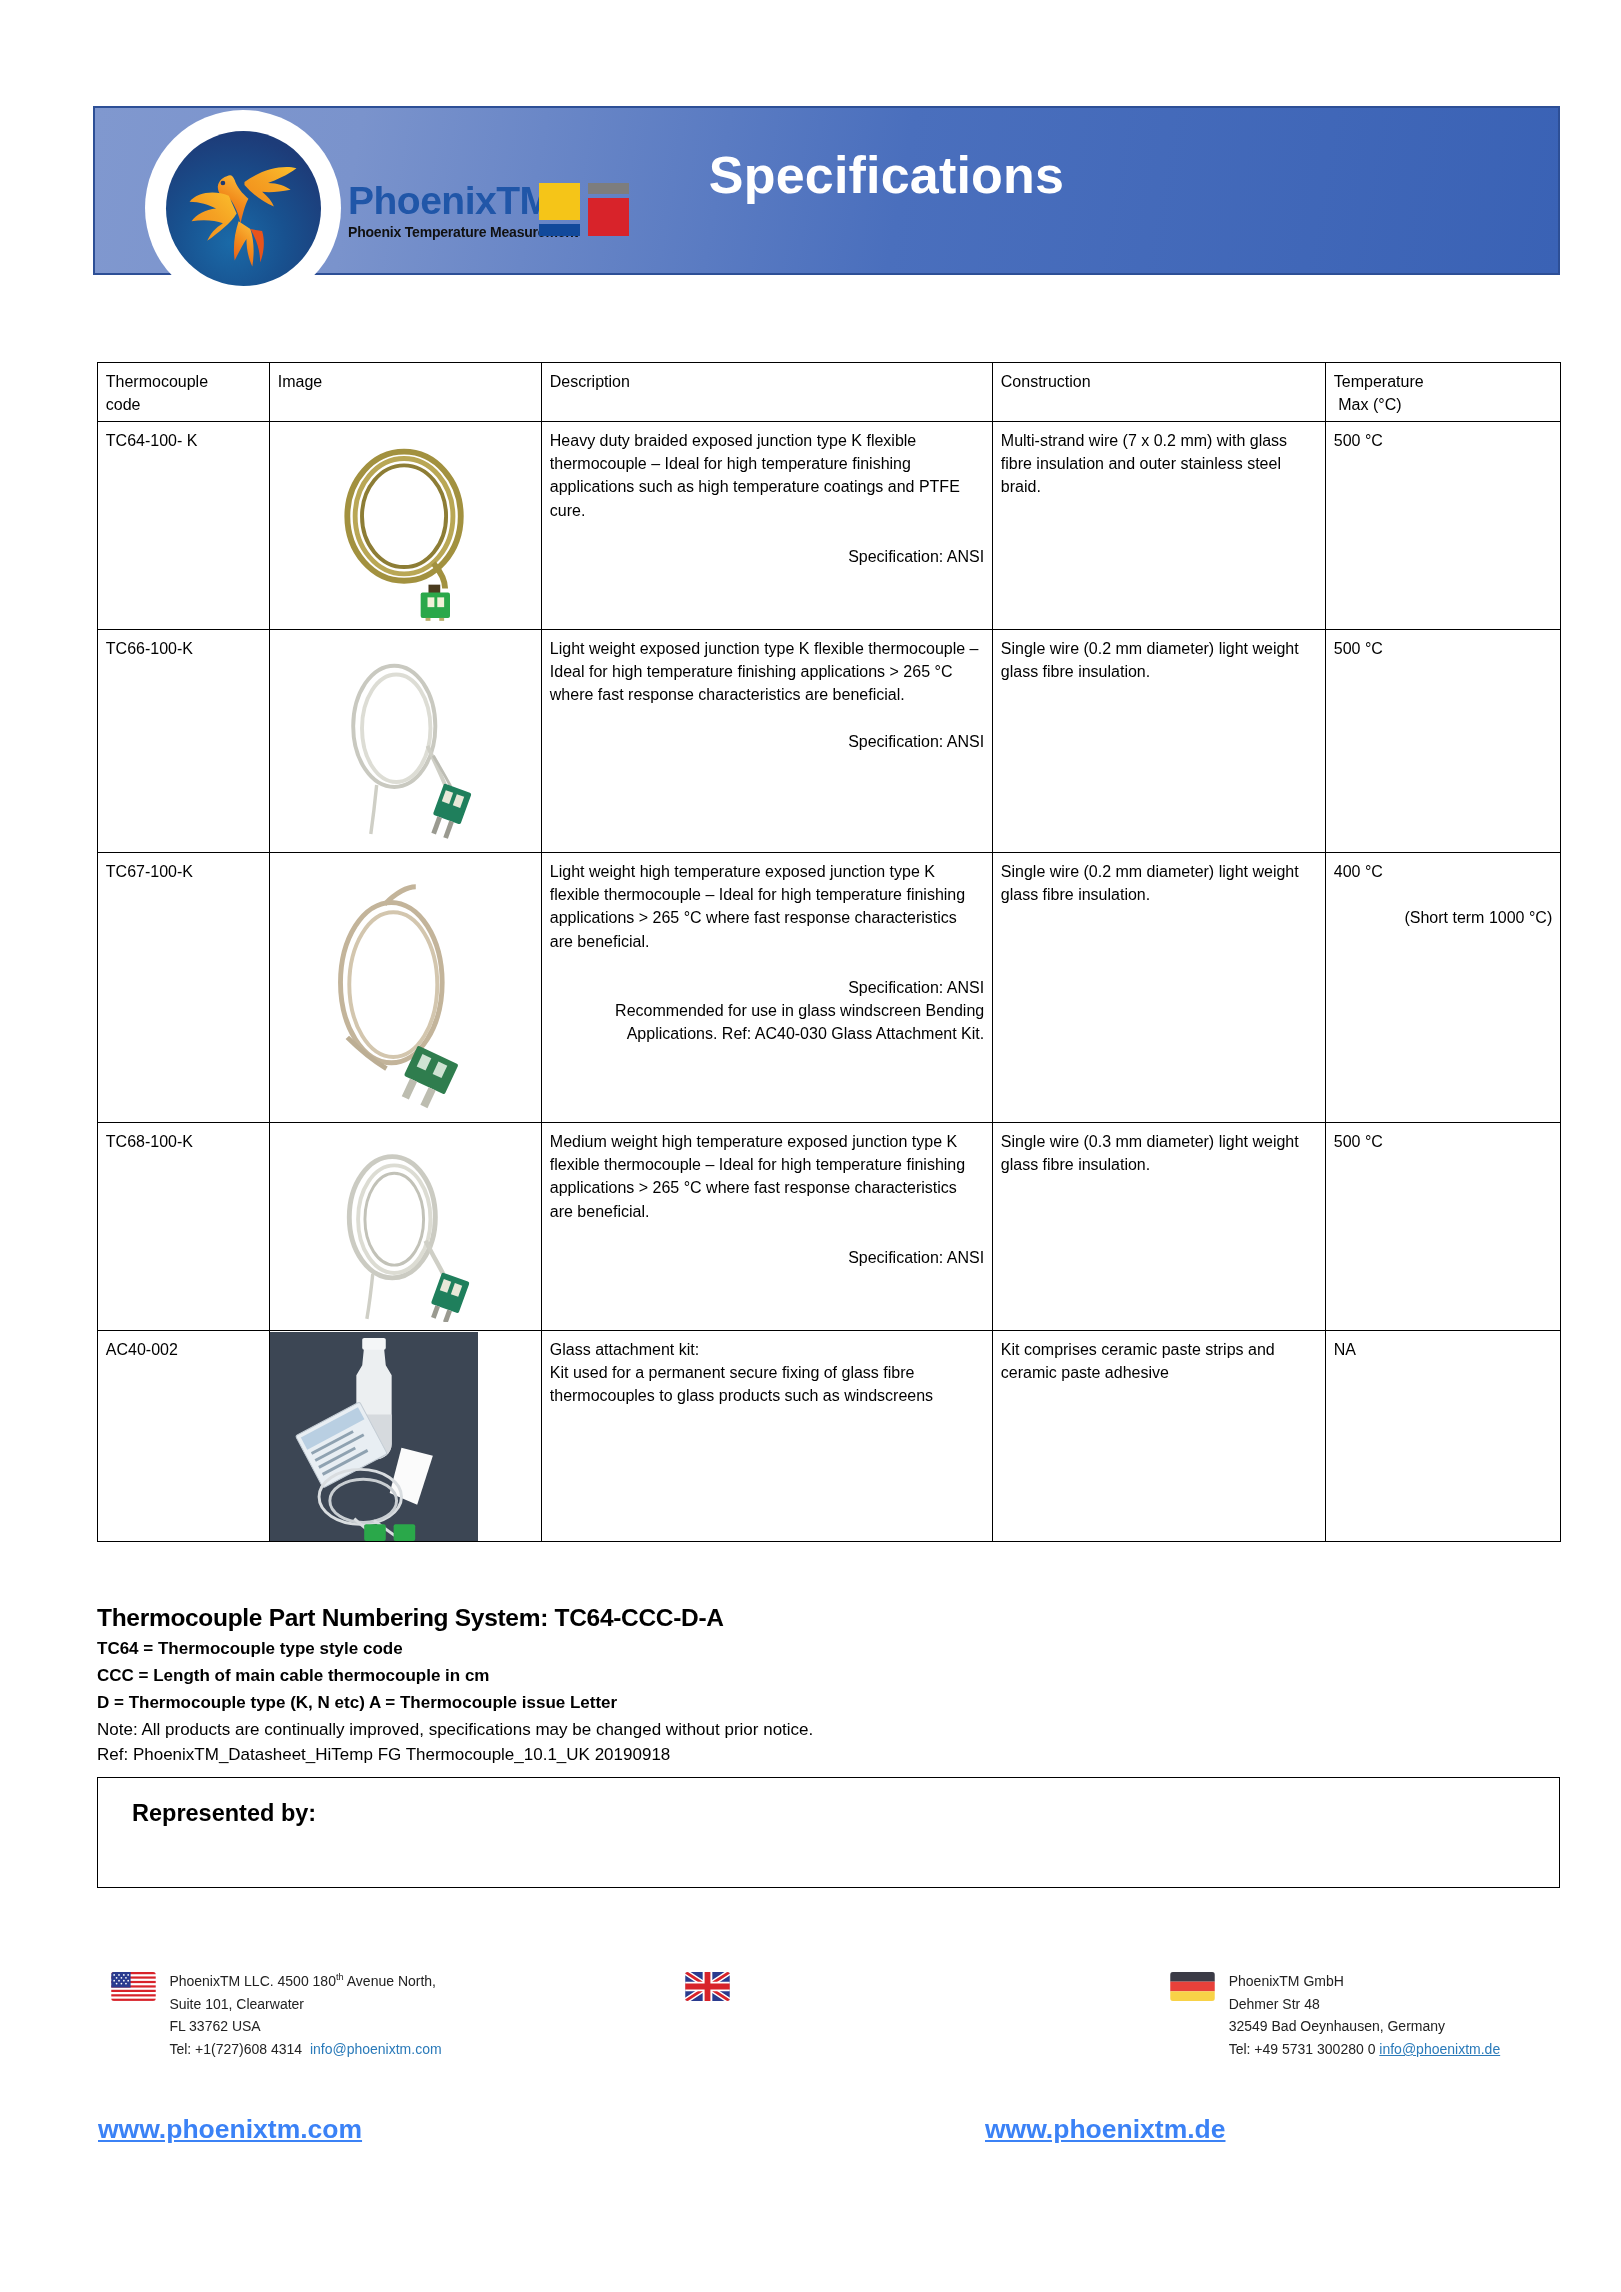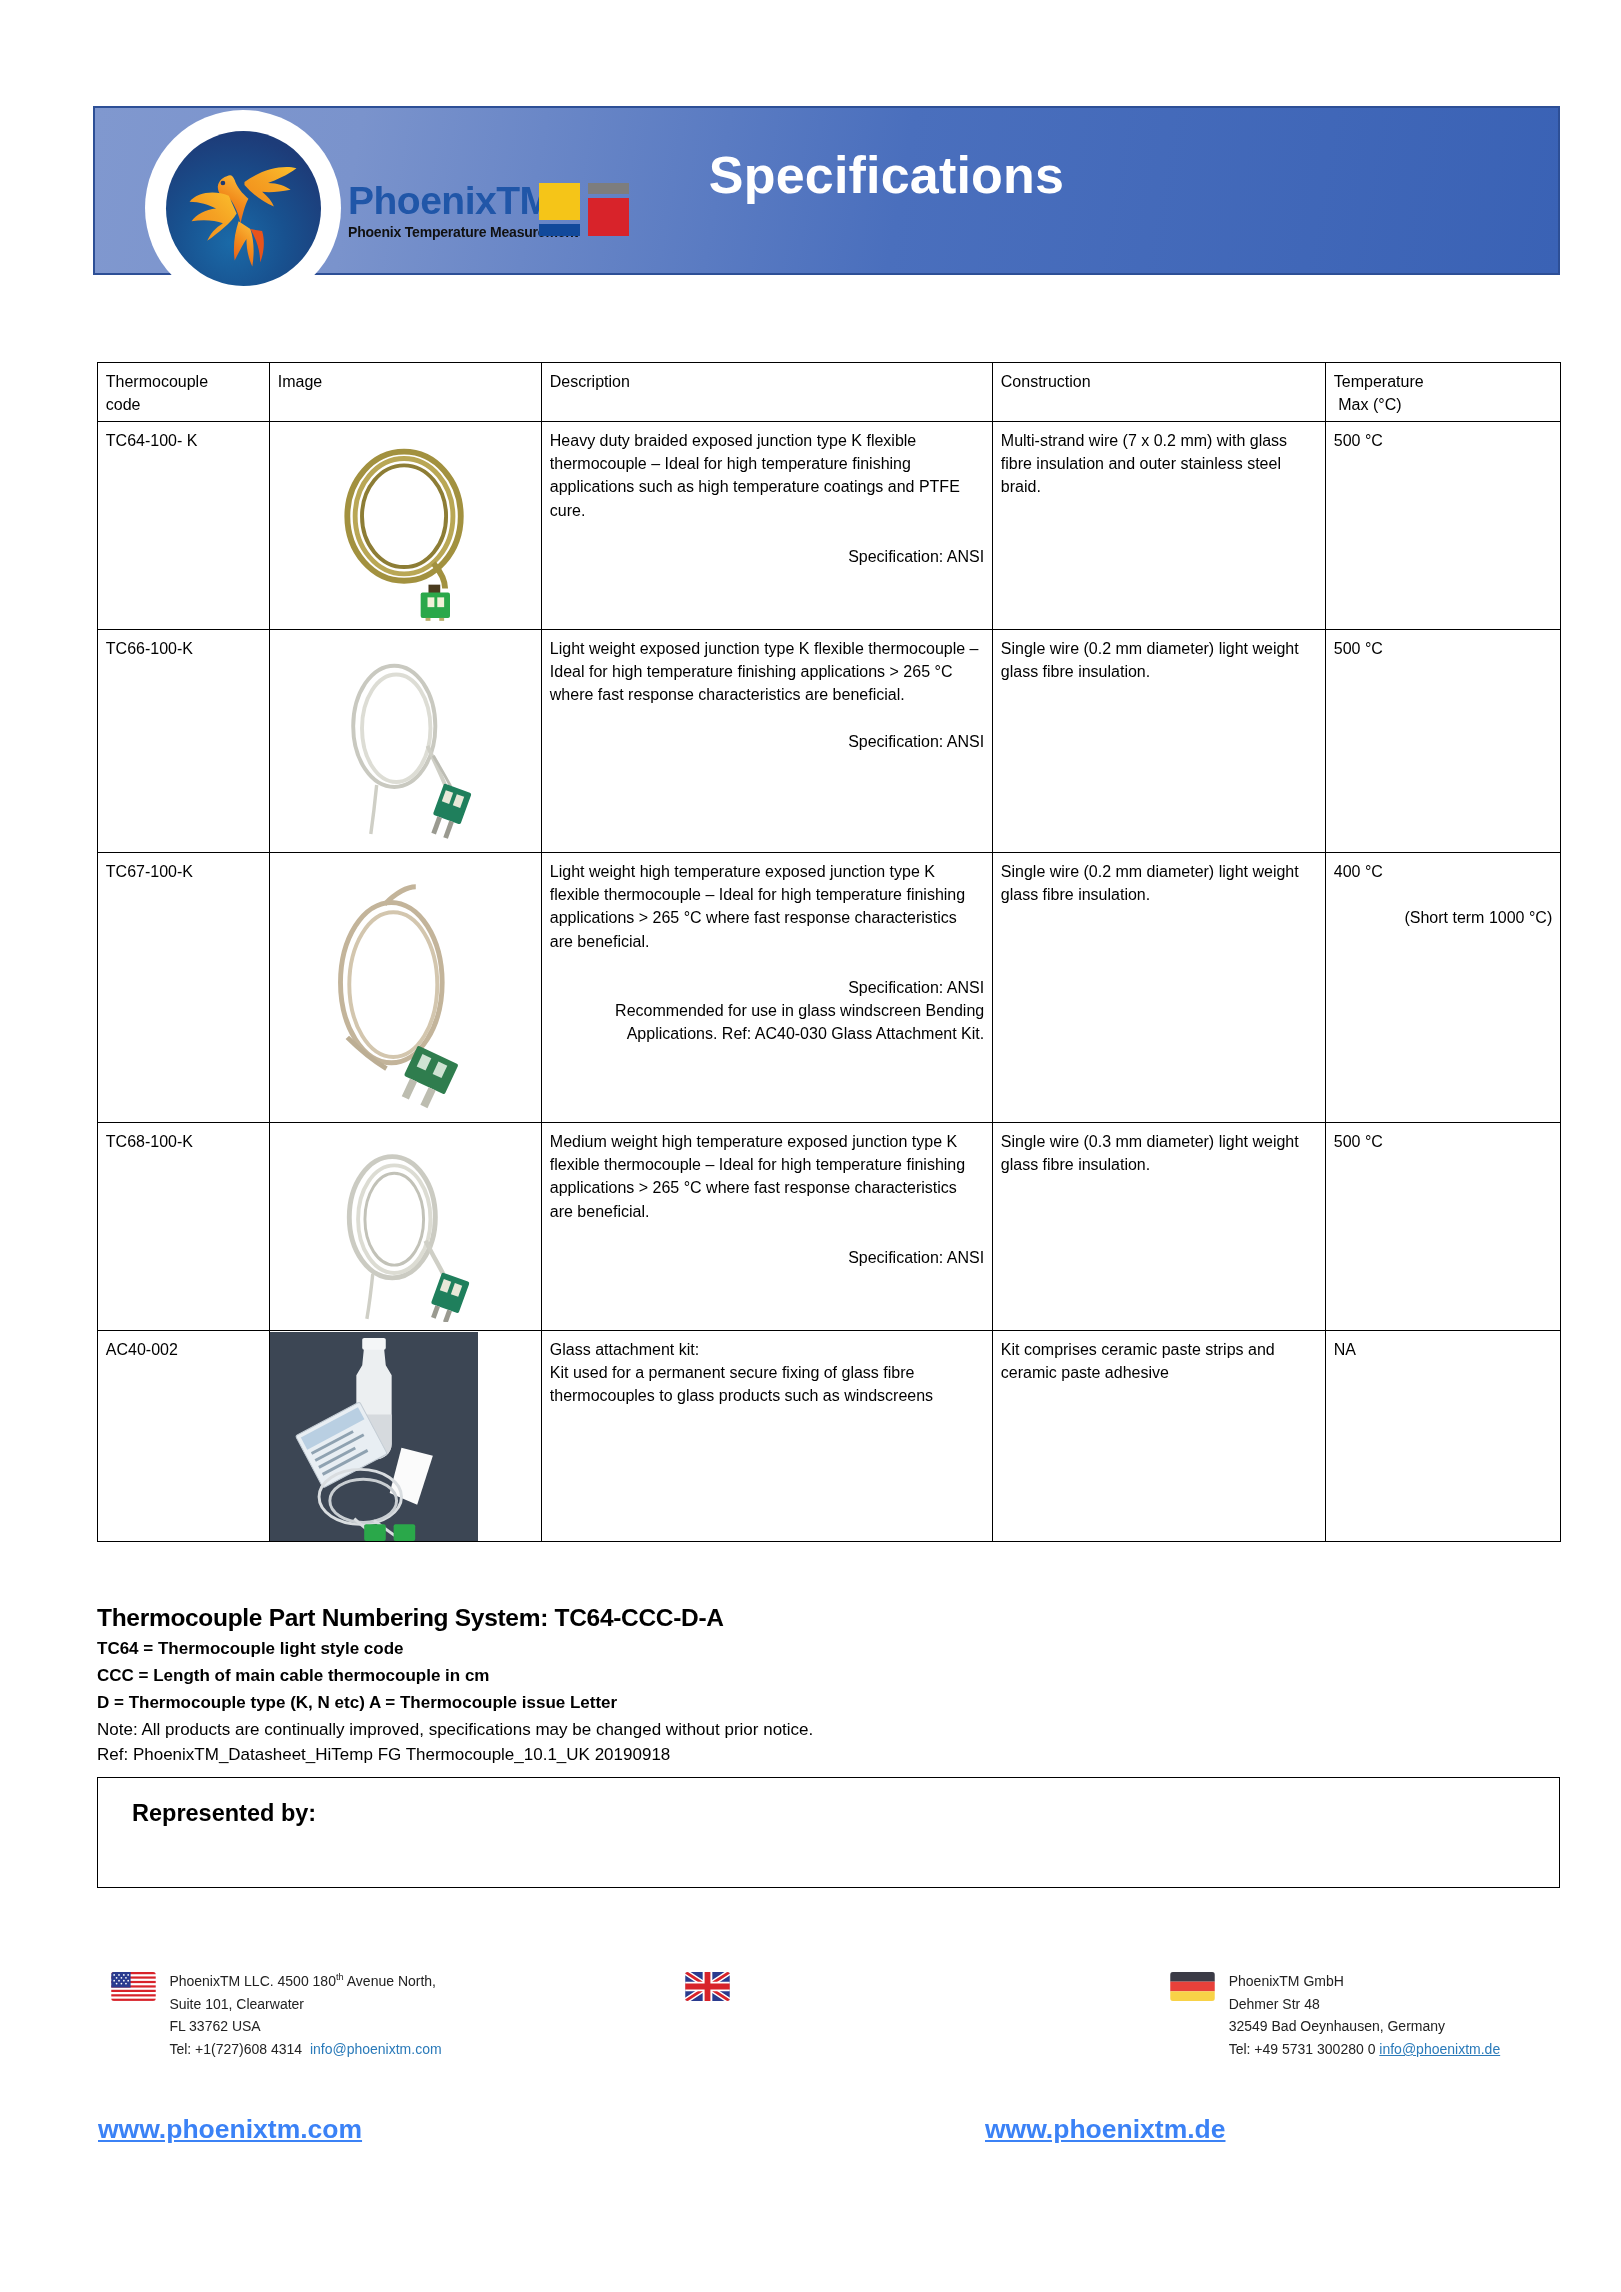--- a/index.html
+++ b/index.html
@@ -355,21 +355,21 @@
       </td>
       <td>Kit comprises ceramic paste strips and ceramic paste adhesive</td>
       <td>NA</td>
     </tr>
 
   </tbody>
 </table>
 
 <div class="pn-block">
   <div class="pn-title">Thermocouple Part Numbering System: TC64-CCC-D-A</div>
-  <div class="pn-line">TC64 = Thermocouple light style code</div>
+  <div class="pn-line">TC64 = Thermocouple type style code</div>
   <div class="pn-line">CCC = Length of main cable thermocouple in cm</div>
   <div class="pn-line">D = Thermocouple type (K, N etc) A = Thermocouple issue Letter</div>
   <div class="pn-note">Note: All products are continually improved, specifications may be changed without prior notice.</div>
   <div class="pn-ref">Ref: PhoenixTM_Datasheet_HiTemp FG Thermocouple_10.1_UK 20190918</div>
 </div>
 
 <div class="rep-box">
   <div class="rep-label">Represented by:</div>
 </div>
 

